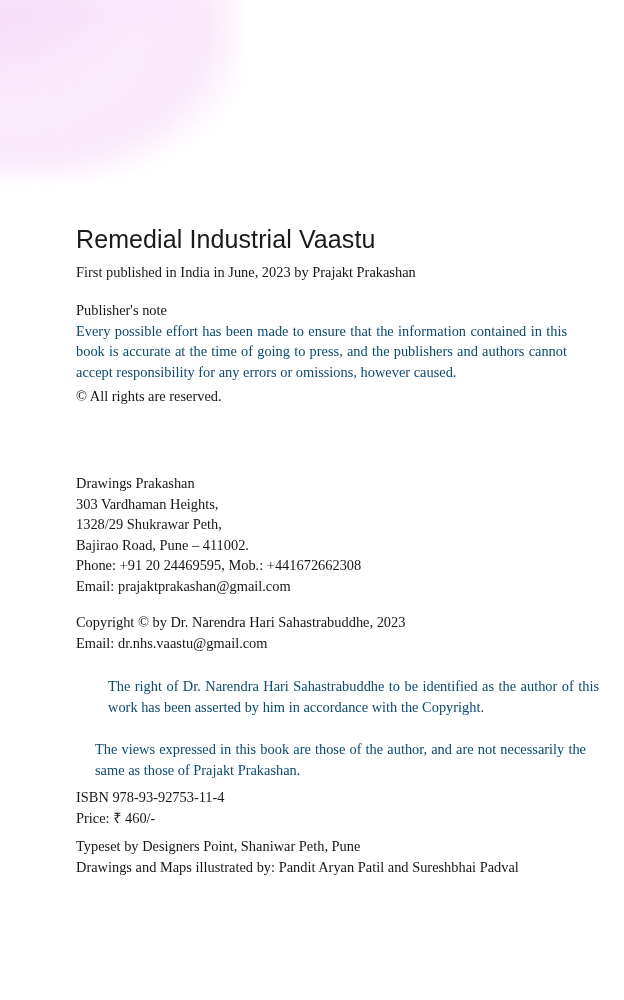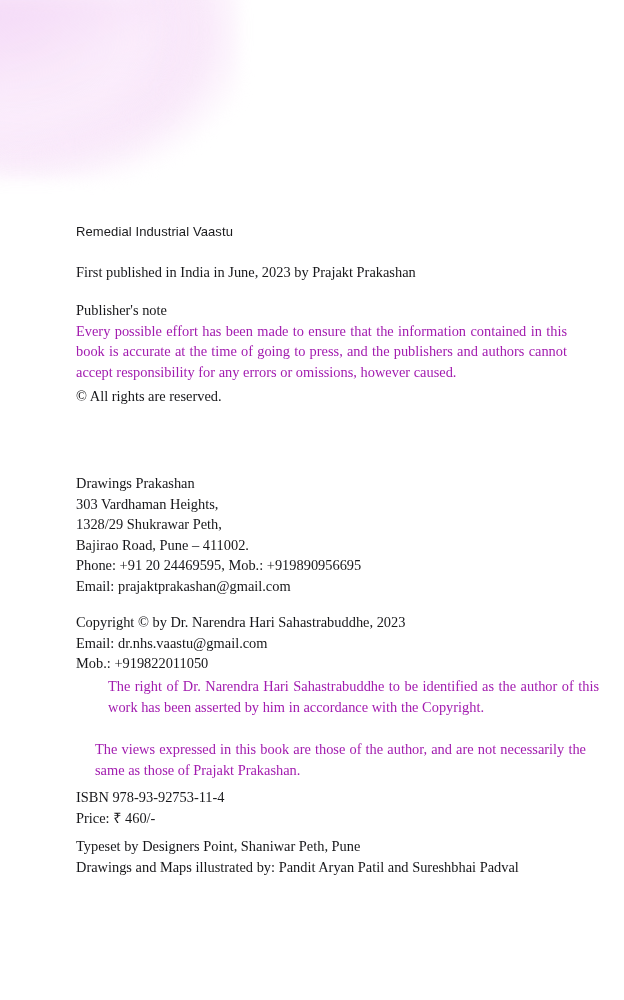--- a/index.html
+++ b/index.html
@@ -73,36 +73,36 @@
     z-index: 1;
   }
   .col {
     position: absolute;
     left: 76px;
     width: 491px;
   }
 
   .book-title {
     font-family: "Liberation Sans", sans-serif;
-    font-size: 13px;
+    font-size: 25px;
     font-weight: 400;
     letter-spacing: 0.1px;
     color: #1a1a1c;
     line-height: 1.2;
   }
 
   .line {
     font-size: 14.4px;
     line-height: 20.6px;
     color: #17171a;
   }
   .para {
     font-size: 14.4px;
     line-height: 20.6px;
-    color: #a21caf;
+    color: #0c4a6e;
     margin: 0;
   }
   .para.justify {
     text-align: justify;
     text-align-last: left;
   }
   .bold {
     font-weight: normal;
   }
 </style>
@@ -132,28 +132,27 @@
 
   <div class="col" style="top:386px;">
     <div class="line">© All rights are reserved.</div>
   </div>
 
   <div class="col" style="top:473px;">
     <div class="line bold">Drawings Prakashan</div>
     <div class="line">303 Vardhaman Heights,</div>
     <div class="line">1328/29 Shukrawar Peth,</div>
     <div class="line">Bajirao Road, Pune – 411002.</div>
-    <div class="line">Phone: +91 20 24469595, Mob.: +919890956695</div>
+    <div class="line">Phone: +91 20 24469595, Mob.: +441672662308</div>
     <div class="line">Email: prajaktprakashan@gmail.com</div>
   </div>
 
   <div class="col" style="top:612px;">
     <div class="line">Copyright © by Dr. Narendra Hari Sahastrabuddhe, 2023</div>
     <div class="line">Email: dr.nhs.vaastu@gmail.com</div>
-    <div class="line">Mob.: +919822011050</div>
   </div>
 
   <div class="col" style="top:676px;margin-left:32px;">
     <p class="para justify">The right of Dr. Narendra Hari Sahastrabuddhe to be identified as the author of this work has been asserted by him in accordance with the Copyright.</p>
   </div>
 
   <div class="col" style="top:739px;margin-left:19px;">
     <p class="para justify">The views expressed in this book are those of the author, and are not necessarily the same as those of Prajakt Prakashan.</p>
   </div>
 

